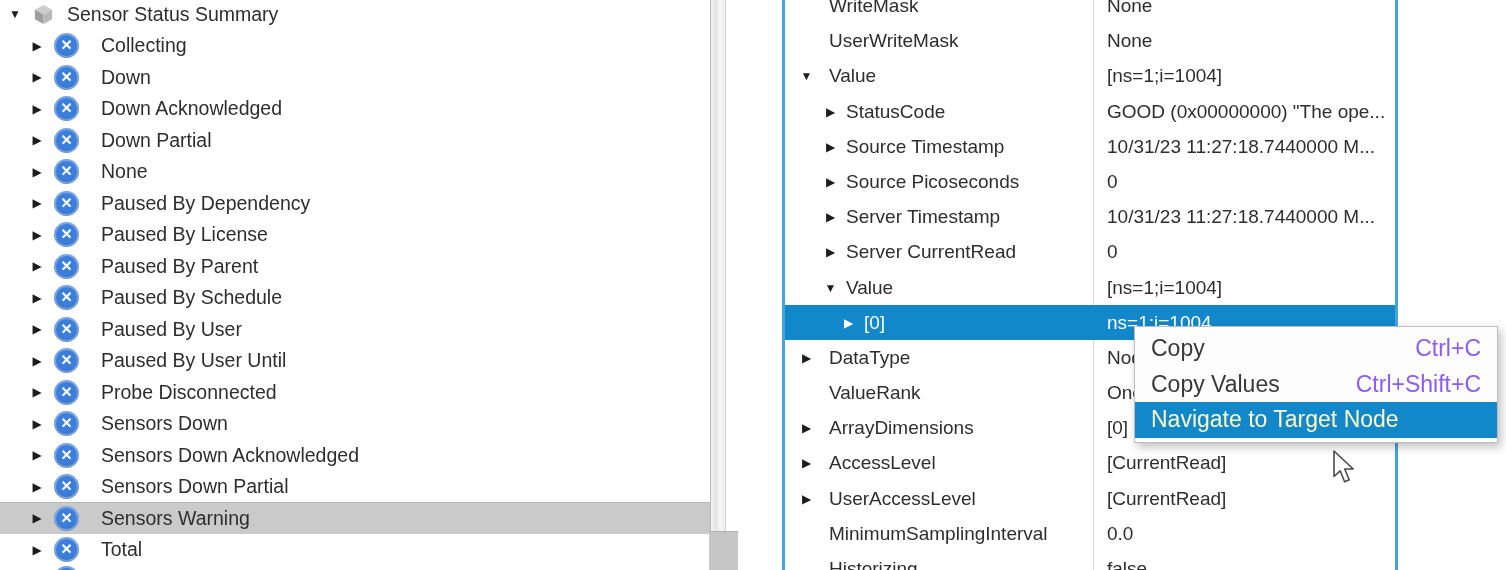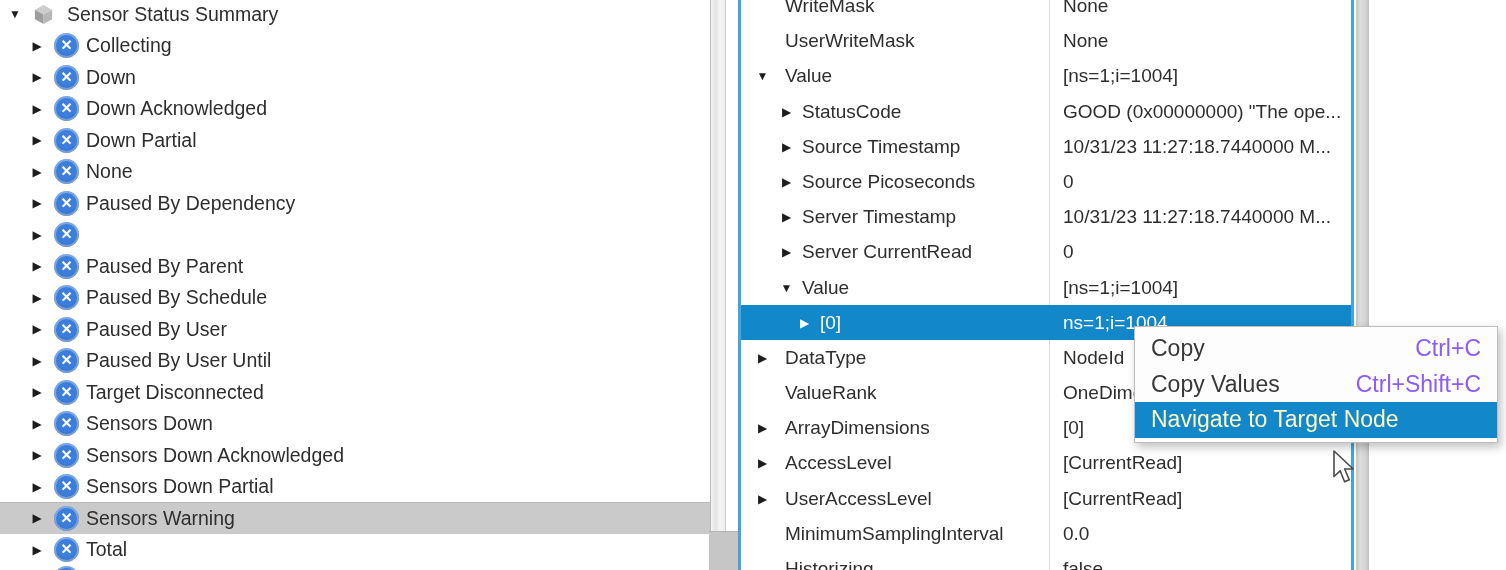--- a/index.html
+++ b/index.html
@@ -24,42 +24,42 @@
     font-size:12px;color:#1d1d1d;line-height:1;
   }
   .tree-row.root .arrow{margin-left:8px;}
   .tree-row .node-icon{
     width:25px;height:25px;margin-left:10px;flex:none;border-radius:50%;
     background:var(--node-icon-blue,#3c7edb);
     box-shadow:inset 0 0 0 2px rgba(255,255,255,0.33), inset 0 -2px 3px rgba(0,0,0,0.18);
     color:#fff;font-weight:bold;font-size:14.5px;line-height:25px;text-align:center;
   }
   .tree-row .cube{width:23px;height:23px;margin-left:10px;flex:none;}
-  .tree-row .label{margin-left:7px;}
+  .tree-row .label{margin-left:22px;}
   .tree-row.root .label{margin-left:12px;}
   .tree-row.partial{align-items:flex-start;}
   .tree-row.partial .node-icon{margin-top:1px;}
 
   
   #gutter{
     position:absolute;left:710px;top:0;width:28px;height:570px;
     background:linear-gradient(90deg,
       #b9b9b9 0px,#b9b9b9 1px,
       #f3f3f3 1px,#e3e3e3 6px,#f6f6f6 10px,#ededed 15px,
       #cfcfcf 15px,#cfcfcf 16px,
       #ffffff 16px);
   }
   #gutter-thumb{
     position:absolute;left:709px;top:531px;width:29px;height:39px;
     background:#c6c6c6;border-top:1px solid #b2b2b2;
   }
 
   
   #attr-table{
-    position:absolute;left:738px;top:0;width:616px;height:570px;box-sizing:border-box;
+    position:absolute;left:782px;top:0;width:616px;height:570px;box-sizing:border-box;
     border-left:3px solid var(--focus-border-blue,#42a5dc);
     border-right:3px solid var(--focus-border-blue,#42a5dc);
     background:#fff;overflow:hidden;font-size:19px;z-index:1;
   }
   #attr-rows{margin-top:-11.6px;}
   .t-row{height:35.2px;display:flex;align-items:stretch;white-space:nowrap;}
   .t-name{
     width:309px;flex:none;box-sizing:border-box;display:flex;align-items:center;
     overflow:hidden;border-right:1px solid var(--divider-gray,#d9d9d9);
   }
@@ -141,20 +141,21 @@
         <span class="label">None</span>
       </div>
       <div class="tree-row">
         <span class="arrow">▶</span>
         <span class="node-icon">✕</span>
         <span class="label">Paused By Dependency</span>
       </div>
       <div class="tree-row">
         <span class="arrow">▶</span>
         <span class="node-icon">✕</span>
+        <span class="label">Paused By License</span>
       </div>
       <div class="tree-row">
         <span class="arrow">▶</span>
         <span class="node-icon">✕</span>
         <span class="label">Paused By Parent</span>
       </div>
       <div class="tree-row">
         <span class="arrow">▶</span>
         <span class="node-icon">✕</span>
         <span class="label">Paused By Schedule</span>
@@ -165,21 +166,21 @@
         <span class="label">Paused By User</span>
       </div>
       <div class="tree-row">
         <span class="arrow">▶</span>
         <span class="node-icon">✕</span>
         <span class="label">Paused By User Until</span>
       </div>
       <div class="tree-row">
         <span class="arrow">▶</span>
         <span class="node-icon">✕</span>
-        <span class="label">Target Disconnected</span>
+        <span class="label">Probe Disconnected</span>
       </div>
       <div class="tree-row">
         <span class="arrow">▶</span>
         <span class="node-icon">✕</span>
         <span class="label">Sensors Down</span>
       </div>
       <div class="tree-row">
         <span class="arrow">▶</span>
         <span class="node-icon">✕</span>
         <span class="label">Sensors Down Acknowledged</span>

